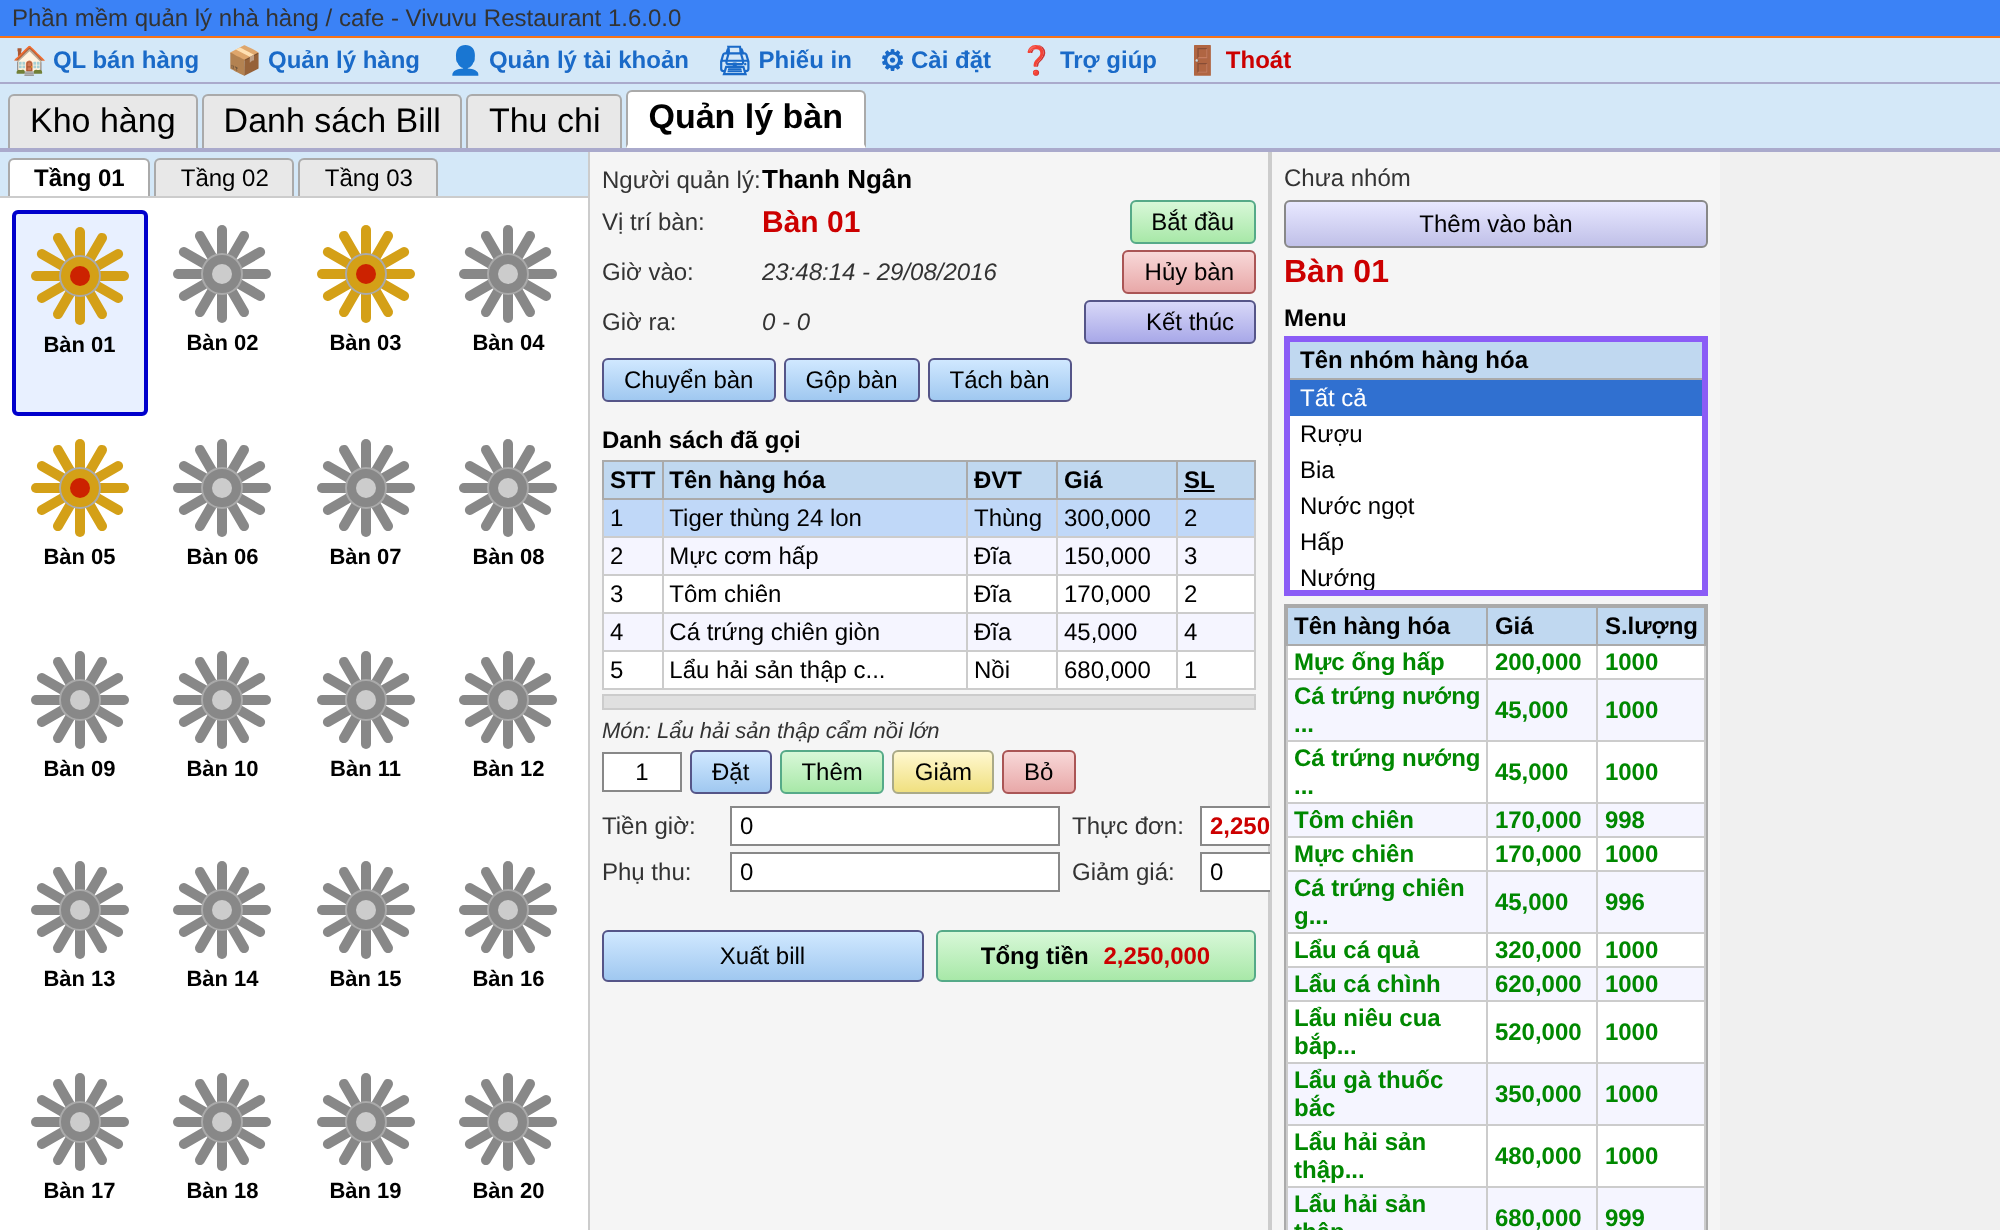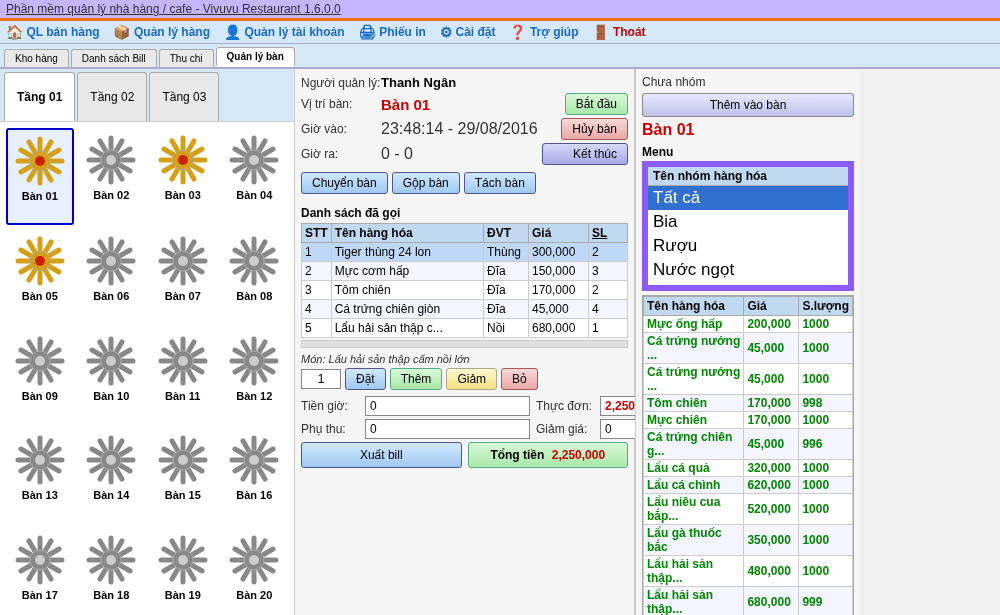--- a/index.html
+++ b/index.html
@@ -1,25 +1,24 @@
 <!DOCTYPE html>
 <html><head>
   <meta charset="utf-8">
   <style>
     * { box-sizing: border-box; margin: 0; padding: 0; font-family: Arial, sans-serif; font-size: 12px; }
     body { width: 1000px; height: 615px; overflow: hidden; background: #f0f0f0; }
 
     
     .title-bar {
-      background: #c4b5fd;
-      border-bottom: 3px solid #f97316;
+      background: #3b82f6;
+      border-bottom: 1px solid #f97316;
       padding: 2px 6px;
       font-size: 11px;
       color: #333;
-      text-decoration: underline;
     }
 
     
     .menu-bar {
       background: #d4e8f8;
       border-bottom: 1px solid #aac;
       padding: 3px 6px;
       display: flex;
       align-items: center;
       gap: 14px;
@@ -45,21 +44,21 @@
       border-bottom: 2px solid #aac;
     }
     .tab {
       padding: 3px 10px;
       border: 1px solid #aaa;
       border-bottom: none;
       background: #e8e8e8;
       cursor: pointer;
       margin-right: 2px;
       border-radius: 3px 3px 0 0;
-      font-size: 10px;
+      font-size: 17px;
     }
     .tab.active {
       background: #fff;
       font-weight: bold;
       border-bottom: 2px solid #fff;
     }
 
     
     .main-content {
       display: flex;
@@ -75,21 +74,21 @@
       display: flex;
       flex-direction: column;
     }
     .floor-tabs {
       display: flex;
       background: #d4e8f8;
       border-bottom: 1px solid #ccc;
       padding: 3px 4px 0 4px;
     }
     .floor-tab {
-      padding: 17px 12px;
+      padding: 2px 12px;
       border: 1px solid #aaa;
       border-bottom: none;
       background: #e8e8e8;
       cursor: pointer;
       margin-right: 2px;
       border-radius: 3px 3px 0 0;
       font-size: 12px;
     }
     .floor-tab.active {
       background: #fff;
@@ -132,21 +131,21 @@
       padding: 6px;
     }
     .info-row {
       display: flex;
       align-items: center;
       margin-bottom: 3px;
     }
     .info-label { color: #333; width: 80px; }
     .info-value { font-weight: bold; color: #0000cc; font-size: 13px; }
     .info-value.red { color: #cc0000; font-size: 15px; }
-    .info-value.normal { color: #333; font-weight: normal; font-size: 16px; }
+    .info-value.normal { color: #333; font-weight: normal; font-size: 12px; font-style: italic; }
 
     .btn {
       padding: 3px 10px;
       border: 1px solid #888;
       border-radius: 3px;
       cursor: pointer;
       font-size: 12px;
       background: linear-gradient(to bottom, #f8f8f8, #e0e0e0);
     }
     .btn-start { background: linear-gradient(to bottom, #d8f8d8, #a8e8a8); border-color: #5a8; }
@@ -216,21 +215,21 @@
       border: 1px solid #888;
       padding: 2px 4px;
       text-align: center;
       font-size: 12px;
     }
 
     .summary-grid {
       display: grid;
       grid-template-columns: 1fr 1fr;
       gap: 3px 6px;
-      margin-bottom: 0;
+      margin-bottom: 16px;
     }
     .summary-item {
       display: flex;
       align-items: center;
       gap: 4px;
     }
     .summary-label { width: 60px; color: #333; }
     .summary-input {
       flex: 1;
       border: 1px solid #888;
@@ -267,30 +266,30 @@
       font-size: 16px;
       font-weight: bold;
       color: #cc0000;
       margin-bottom: 6px;
     }
     .right-menu-label {
       font-weight: bold;
       margin-bottom: 2px;
     }
     .menu-list {
-      border: 6px solid #8b5cf6;
+      border: 3px solid #8b5cf6;
       background: #fff;
       height: 130px;
       overflow-y: auto;
       margin-bottom: 4px;
     }
     .menu-list-item {
       padding: 2px 5px;
       cursor: pointer;
-      font-size: 17px;
+      font-size: 12px;
     }
     .menu-list-item.selected { background: #3070d0; color: #fff; }
 
     .goods-table {
       border-collapse: collapse;
       width: 100%;
       font-size: 11px;
       flex: 1;
       overflow: hidden;
     }
@@ -967,22 +966,22 @@
   </div>
 
   <div class="right-panel">
     <div class="right-status">Chưa nhóm</div>
     <button class="add-to-table-btn">Thêm vào bàn</button>
     <div class="right-table-name">Bàn 01</div>
     <div class="right-menu-label">Menu</div>
     <div class="menu-list" id="menu-list">
       <div style="background:#c0d8f0;padding:2px 5px;font-weight:bold;font-size:12px;border-bottom:1px solid #aaa;">Tên nhóm hàng hóa</div>
     <div class="menu-list-item selected">Tất cả</div>
+        <div class="menu-list-item">Rượu</div>
         <div class="menu-list-item">Bia</div>
-        <div class="menu-list-item">Rượu</div>
         <div class="menu-list-item">Nước ngọt</div>
         <div class="menu-list-item">Hấp</div>
         <div class="menu-list-item">Nướng</div>
         <div class="menu-list-item">Xào</div>
       </div>
     <div class="goods-table-wrapper">
       <table class="goods-table">
         <thead>
           <tr>
             <th>Tên hàng hóa</th>

